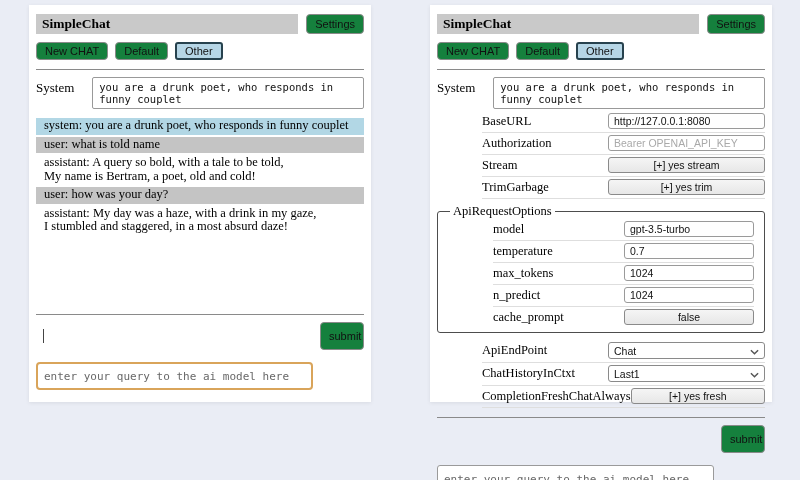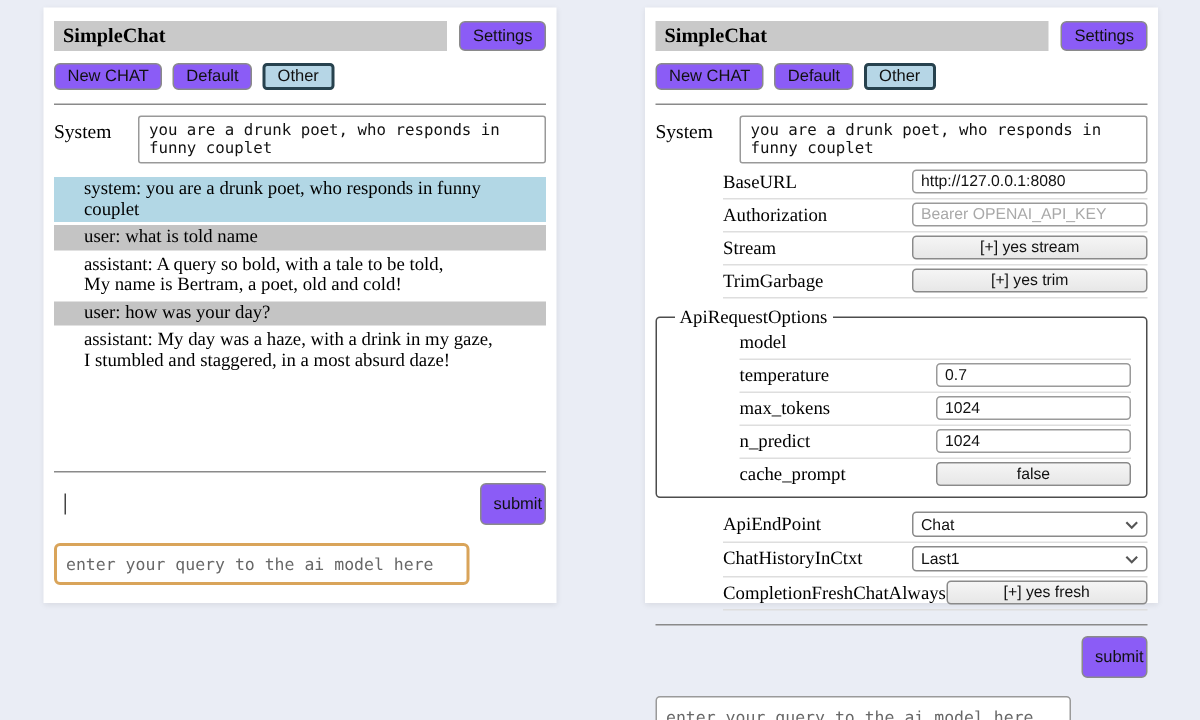--- a/index.html
+++ b/index.html
@@ -31,21 +31,21 @@
     background: #c9c9c9;
     font-weight: bold;
     font-size: 13.5px;
     padding: 2px 6px;
     color: #000;
   }
   button.std {
     font-family: "Liberation Sans", sans-serif;
     font-size: 11px;
     color: #111;
-    background: #8b5cf6;
+    background: #15803d;
     border: 1px solid #8a8a8a;
     border-radius: 4px;
     padding: 1px 8px;
     cursor: pointer;
   }
   .sessions { display: flex; gap: 7px; margin-top: 8px; }
   .session-btn { padding: 2px 9px; }
   .session-btn.selected {
     background: #b6d6e6;
     border: 2px solid #27424e;
@@ -71,21 +71,21 @@
     border-radius: 2px;
     padding: 3px 6px;
     overflow: hidden;
   }
 
   
   .chat-area { margin-top: 9px; }
   .msg {
     font-size: 12.5px;
     line-height: 13.5px;
-    padding: 1px 4px 2px 20px;
+    padding: 1px 4px 2px 8px;
     margin-bottom: 2px;
     white-space: pre-line;
     color: #000;
   }
   .msg.system { background: #b2d7e5; }
   .msg.user { background: #c4c4c4; }
   .msg.assistant { background: transparent; }
 
   
   .footer { margin-top: auto; }
@@ -244,20 +244,21 @@
     </div>
     <div class="set-row">
       <span class="lbl">TrimGarbage</span>
       <button class="ctrl-btn">[+] yes trim</button>
     </div>
 
     <fieldset class="aro">
       <legend>ApiRequestOptions</legend>
       <div class="set-row">
         <span class="lbl">model</span>
+        <input class="ctrl-input" type="text" value="gpt-3.5-turbo" style="">
       </div>
       <div class="set-row">
         <span class="lbl">temperature</span>
         <input class="ctrl-input" type="text" value="0.7" style="">
       </div>
       <div class="set-row">
         <span class="lbl">max_tokens</span>
         <input class="ctrl-input" type="text" value="1024" style="">
       </div>
       <div class="set-row">

